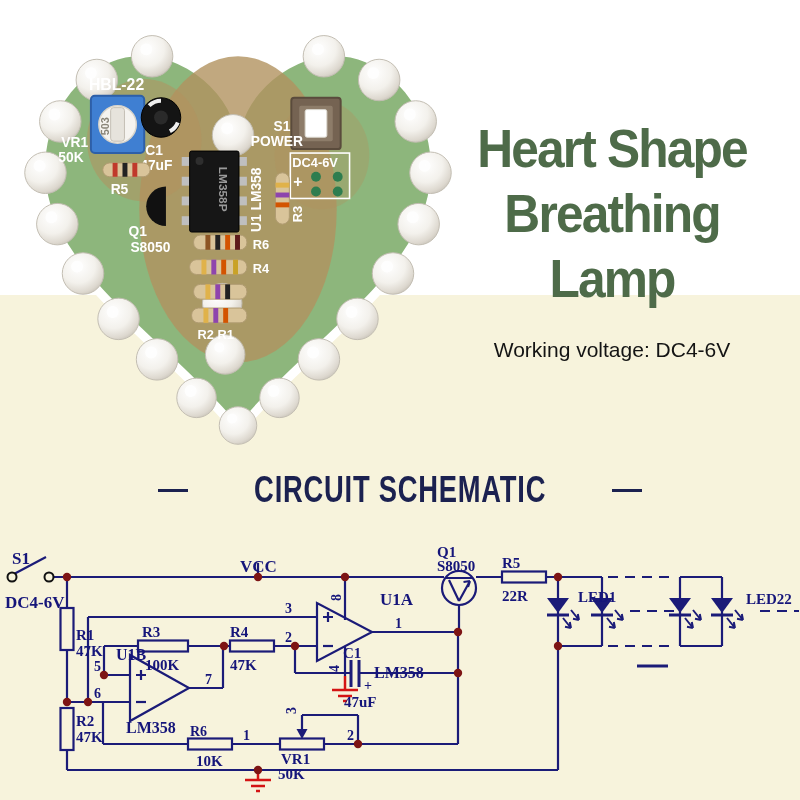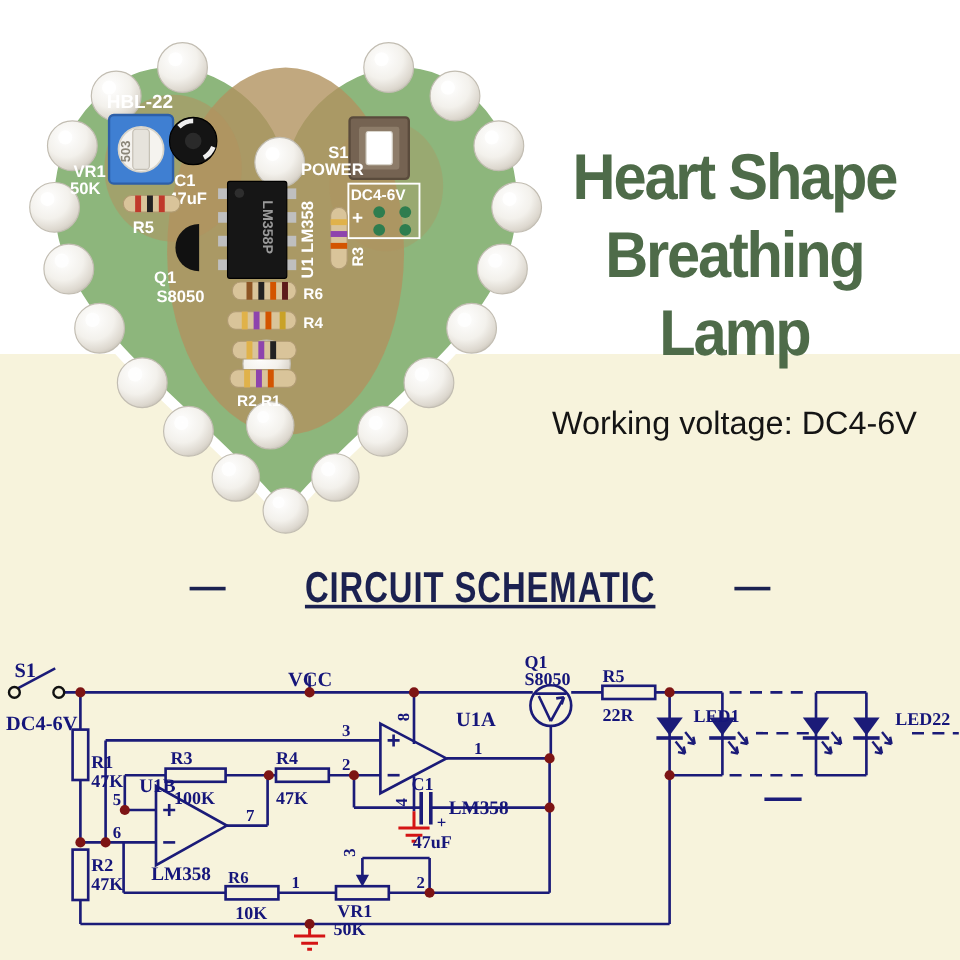--- a/index.html
+++ b/index.html
@@ -8,25 +8,25 @@
     background:#ffffff;font-family:"Liberation Sans",sans-serif;
   }
   .bg-bottom{position:absolute;left:0;top:295px;width:800px;height:505px;background:#f7f3dc;}
   .hero-title{
     position:absolute;left:424px;top:116px;width:376px;text-align:center;
     color:#4e6b49;font-weight:bold;font-size:54px;line-height:1.2;letter-spacing:-2px;
     transform:scaleX(.92);transform-origin:center;
   }
   .voltage{
     position:absolute;left:424px;top:338px;width:376px;text-align:center;
-    color:#141414;font-size:27px;letter-spacing:0px;
+    color:#141414;font-size:21px;letter-spacing:0px;
   }
   .section-header{
     position:absolute;left:0;top:468px;width:800px;height:44px;
-    display:flex;align-items:center;justify-content:center;gap:20px;color:#1b2150;text-decoration:underline;
+    display:flex;align-items:center;justify-content:center;gap:20px;color:#1b2150;
   }
   .section-header .dash{width:30px;height:3px;background:#1b2150;}
   .section-header .txt{
     font-size:36px;font-weight:bold;letter-spacing:1px;
     transform:scaleX(.76);transform-origin:center;white-space:nowrap;
   }
   svg{position:absolute;}
   svg text{user-select:none;}
   .ser{font-family:"Liberation Serif",serif;font-weight:bold;fill:#15157a;}
   .silk{font-family:"Liberation Sans",sans-serif;font-weight:bold;fill:#ffffff;}

